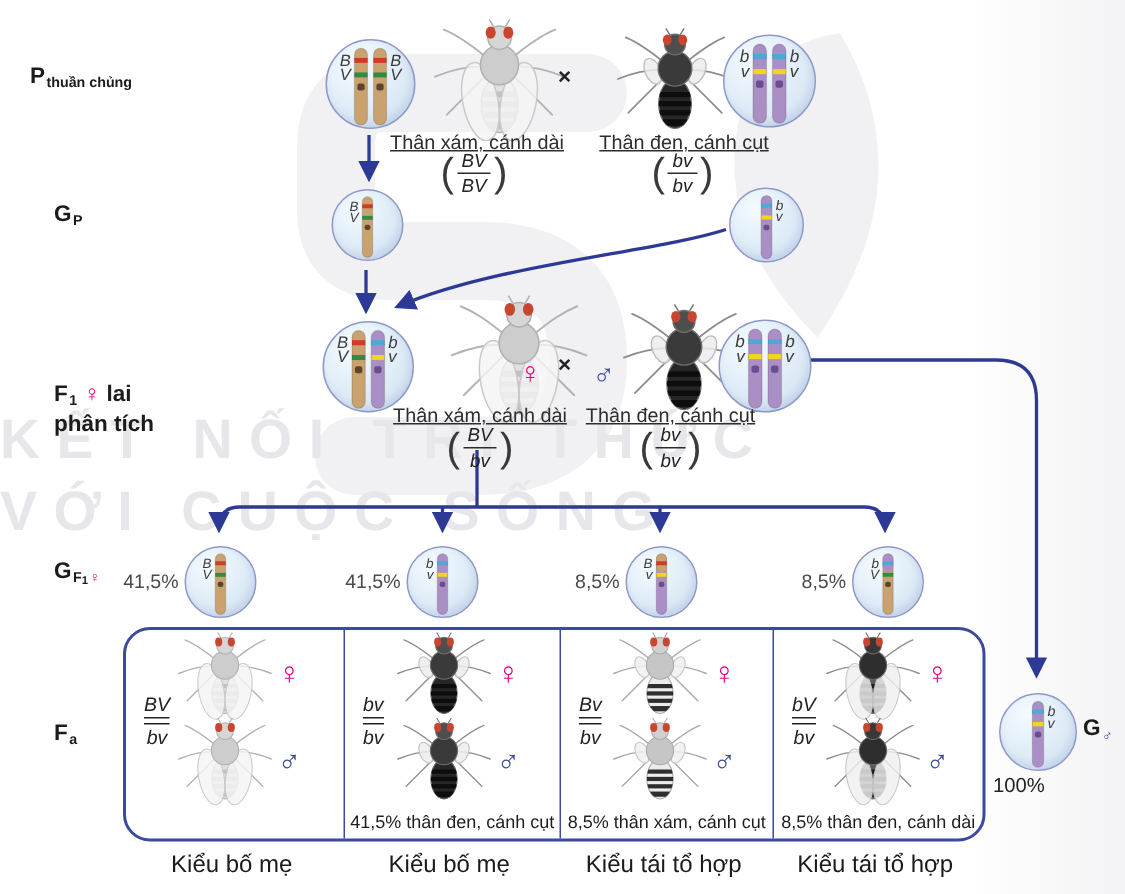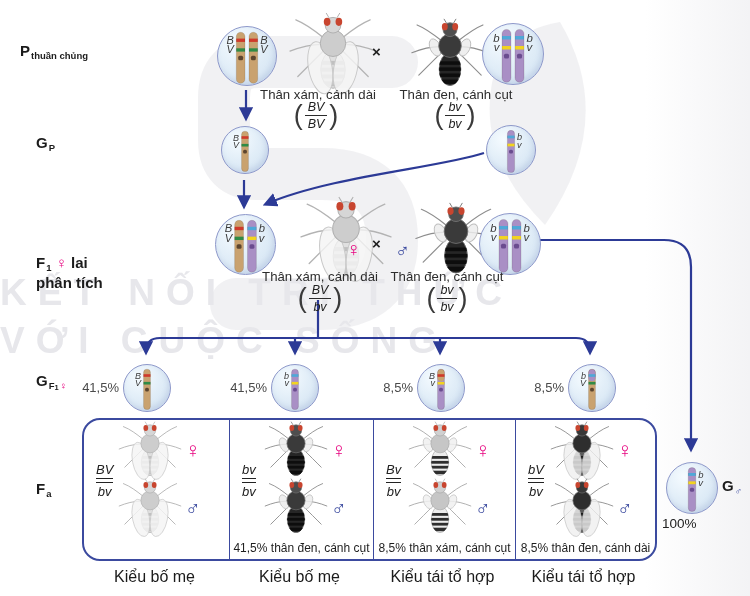--- a/index.html
+++ b/index.html
@@ -15,21 +15,21 @@
   .rowlab .sub{font-size:9.5px;vertical-align:-3px;margin-left:1px;}
   .rowlab .subsub{font-size:7.5px;vertical-align:-4px;}
   .fem{color:#e6007e;}
   .mal{color:#3b4a9f;}
   
   .circle{position:absolute;border-radius:50%;border:1.4px solid #8d98ca;z-index:5;
     background:radial-gradient(circle at 35% 28%,#f5fbff 0%,#e2eef8 45%,#cfe1f1 100%);
     box-shadow:inset -2px -3px 5px rgba(110,130,185,.18);}
   .circle svg{position:absolute;left:0;top:0;overflow:visible;}
   
-  .pheno{position:absolute;font-size:13.2px;color:#2d2d2d;text-align:center;z-index:6;white-space:nowrap;}
+  .pheno{position:absolute;font-size:13.2px;color:#2d2d2d;text-align:center;z-index:6;white-space:nowrap;text-decoration:underline;}
   .pfrac{position:absolute;display:flex;align-items:center;justify-content:center;z-index:6;
     font-size:12.5px;font-style:italic;font-weight:500;color:#222;}
   .pfrac .paren{font-size:27px;font-weight:300;font-style:normal;color:#3a3a3a;line-height:.9;}
   .pfrac .stack{display:flex;flex-direction:column;align-items:center;margin:0 2px;}
   .pfrac .num{display:block;border-bottom:1.2px solid #2b2b2b;padding:0 3px 1px;}
   .pfrac .den{display:block;padding-top:1px;}
   .cross{position:absolute;font-size:15px;font-weight:bold;z-index:6;color:#222;}
   .sexsym{position:absolute;font-size:20px;font-weight:bold;z-index:6;}
   .pct{position:absolute;font-size:13px;color:#4a4a4a;text-align:right;z-index:6;}
   .pct-center{position:absolute;font-size:13.5px;color:#222;text-align:left;z-index:6;}

